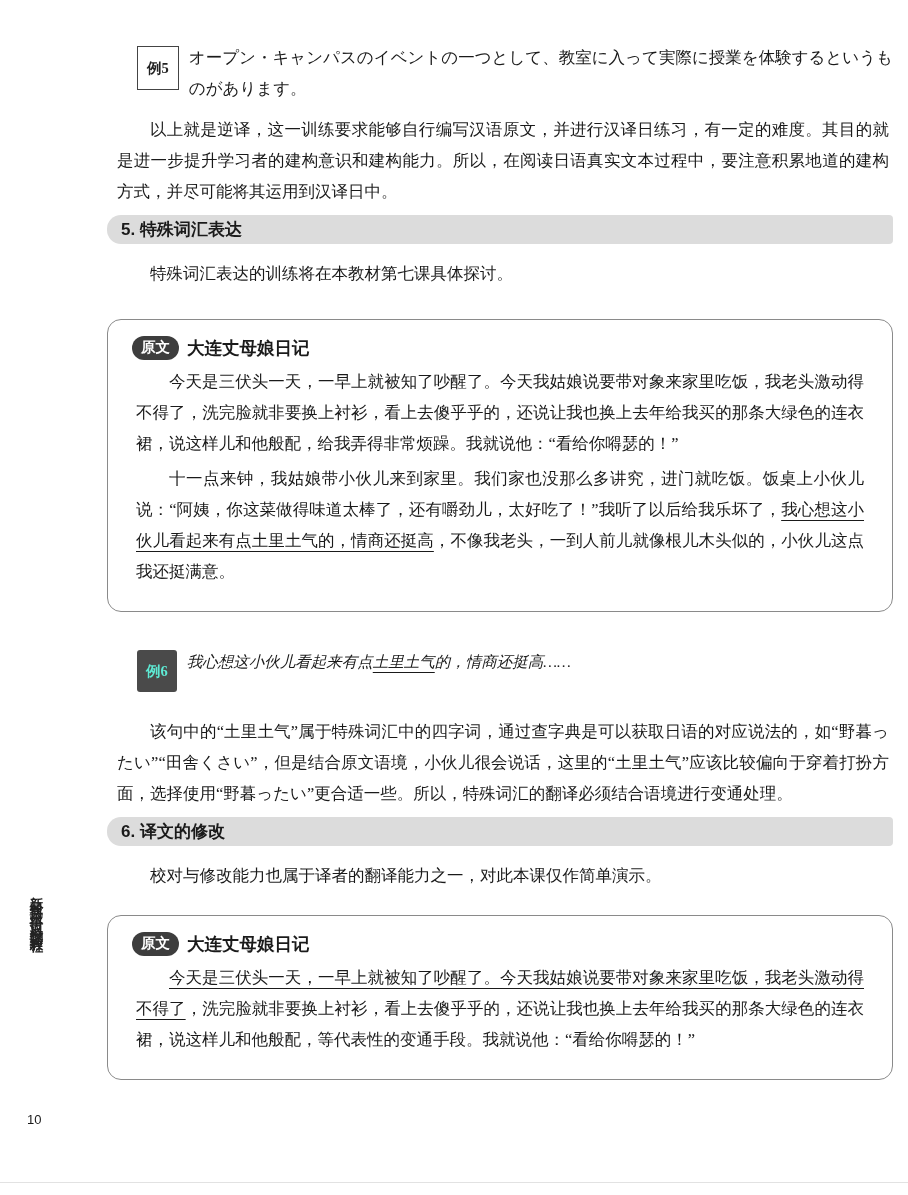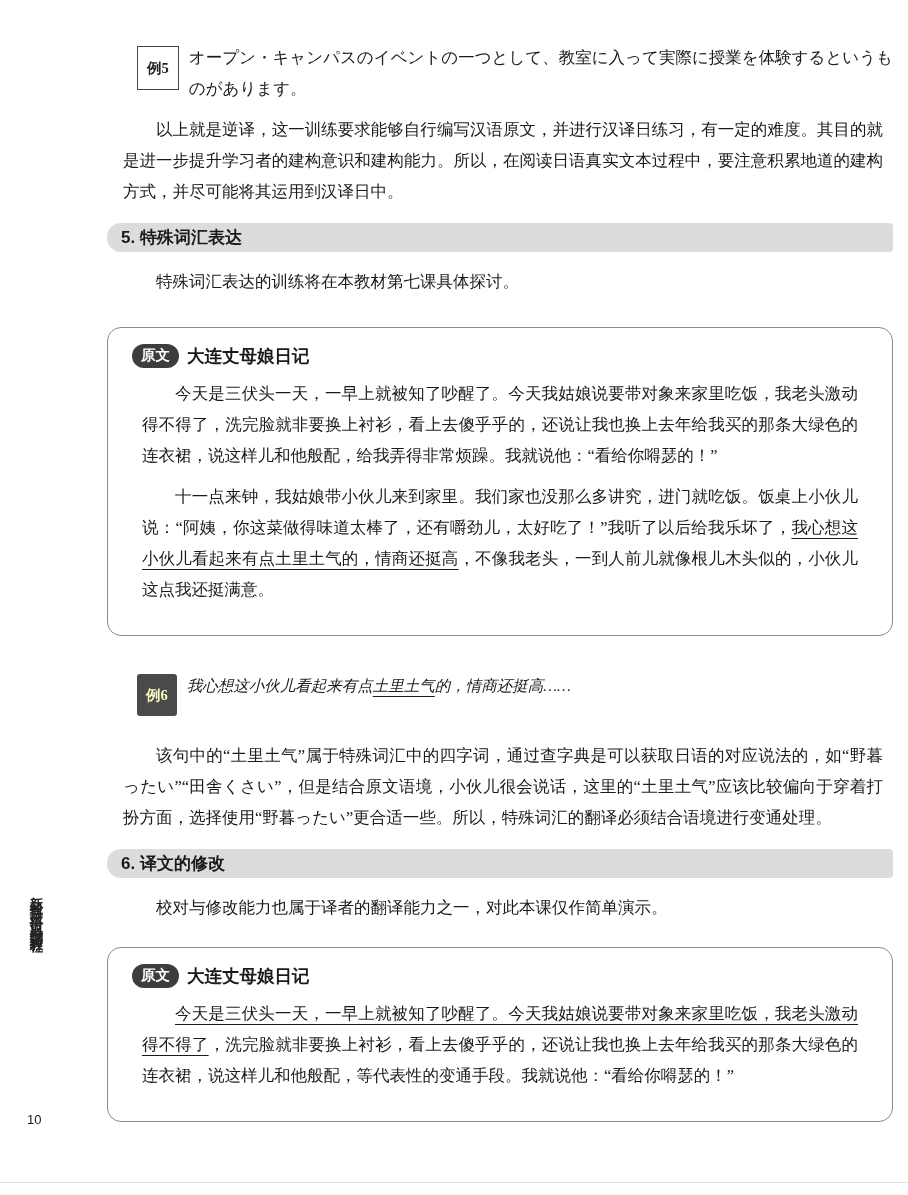--- a/index.html
+++ b/index.html
@@ -16,21 +16,21 @@
   }
   .content {
     position: absolute;
     left: 113px;
     top: 40px;
     width: 780px;
   }
   p.body {
     font-size: 16.5px;
     line-height: 31px;
-    margin: 10px;
+    margin: 4px;
     text-indent: 2em;
     text-align: justify;
     font-family: Liberation Serif, serif;
   }
   
   .example-row {
     display: flex;
     align-items: flex-start;
     margin: 2px 0 10px 24px;
     font-size: 16.5px;
@@ -46,38 +46,38 @@
     font-weight: bold;
     white-space: nowrap;
   }
   .ex-label.outline {
     border: 1.2px solid #444;
     background: #fff;
     color: #222;
   }
   .ex-label.filled {
     background: #4a4a4a;
-    color: #fef9c3;
+    color: #5eead4;
     border-radius: 3px;
   }
   .ex-text { flex: 1 1 auto; text-align: justify; }
   .ex-text.kaiti {
     font-style: italic;
     font-size: 15.5px;
   }
   
   .section-bar {
     background: #dcdcdc;
     border-radius: 14px 4px 4px 14px;
     height: 29px;
     line-height: 29px;
     font-weight: bold;
     font-size: 17px;
     padding-left: 14px;
-    margin: 16px 0 14px -6px;
+    margin: 8px 0 14px -6px;
     width: 786px;
     font-family: "Liberation Sans", "DejaVu Sans", sans-serif;
   }
   
   .orig-box {
     border: 1.4px solid #8a8a8a;
     border-radius: 14px;
     padding: 16px 24px 20px 24px;
     margin: 30px 0 34px -6px;
     width: 786px;

